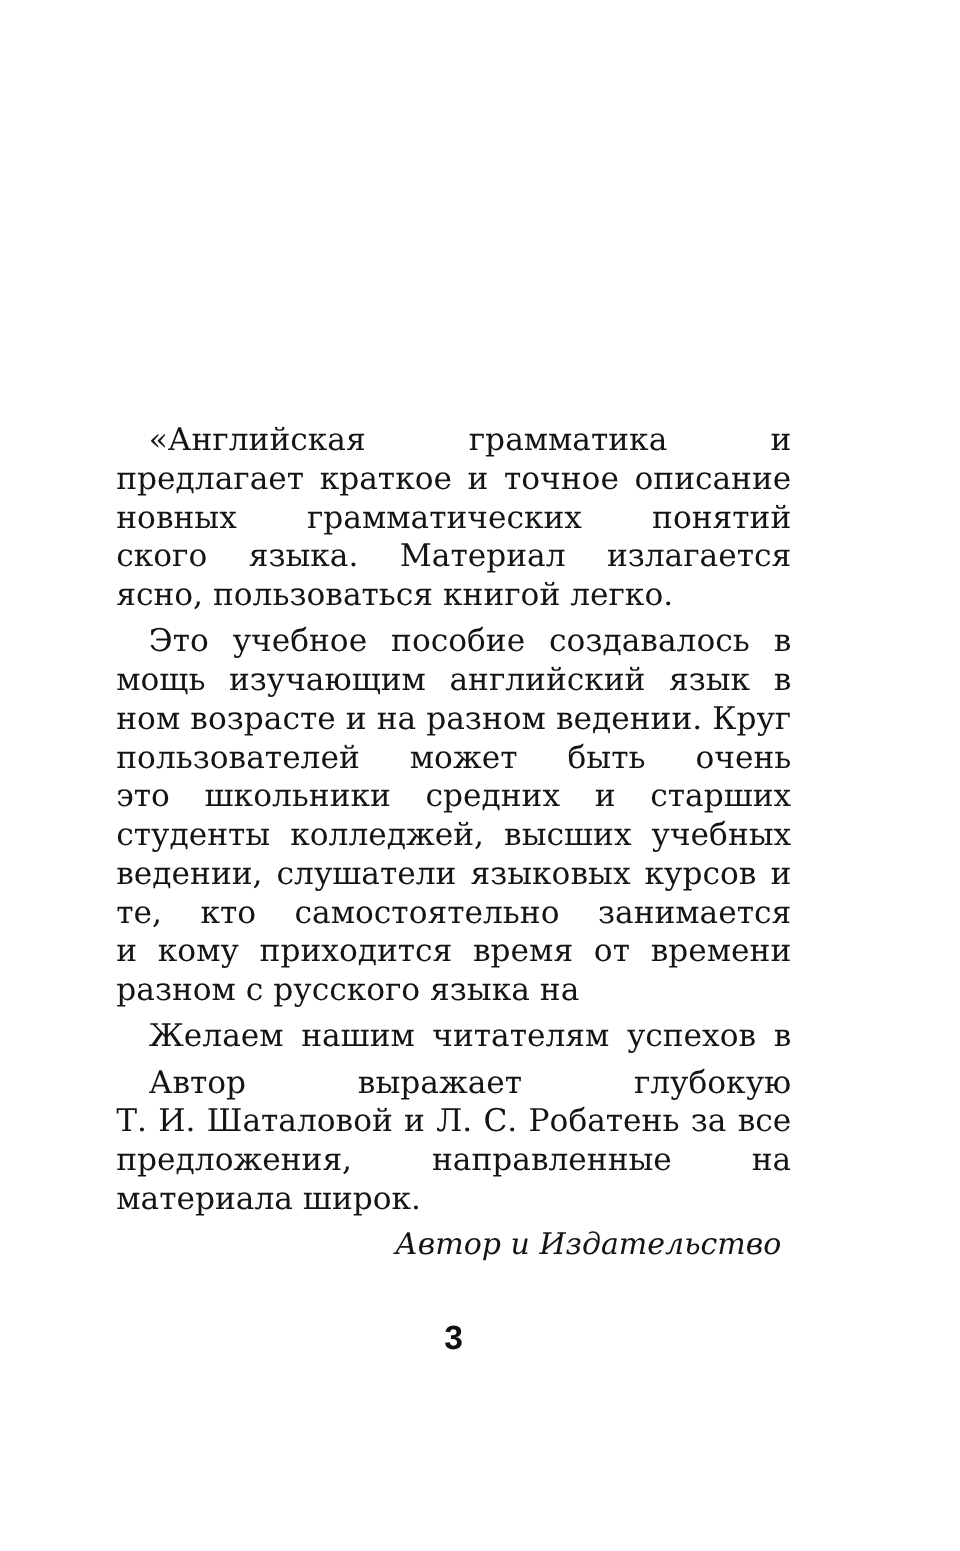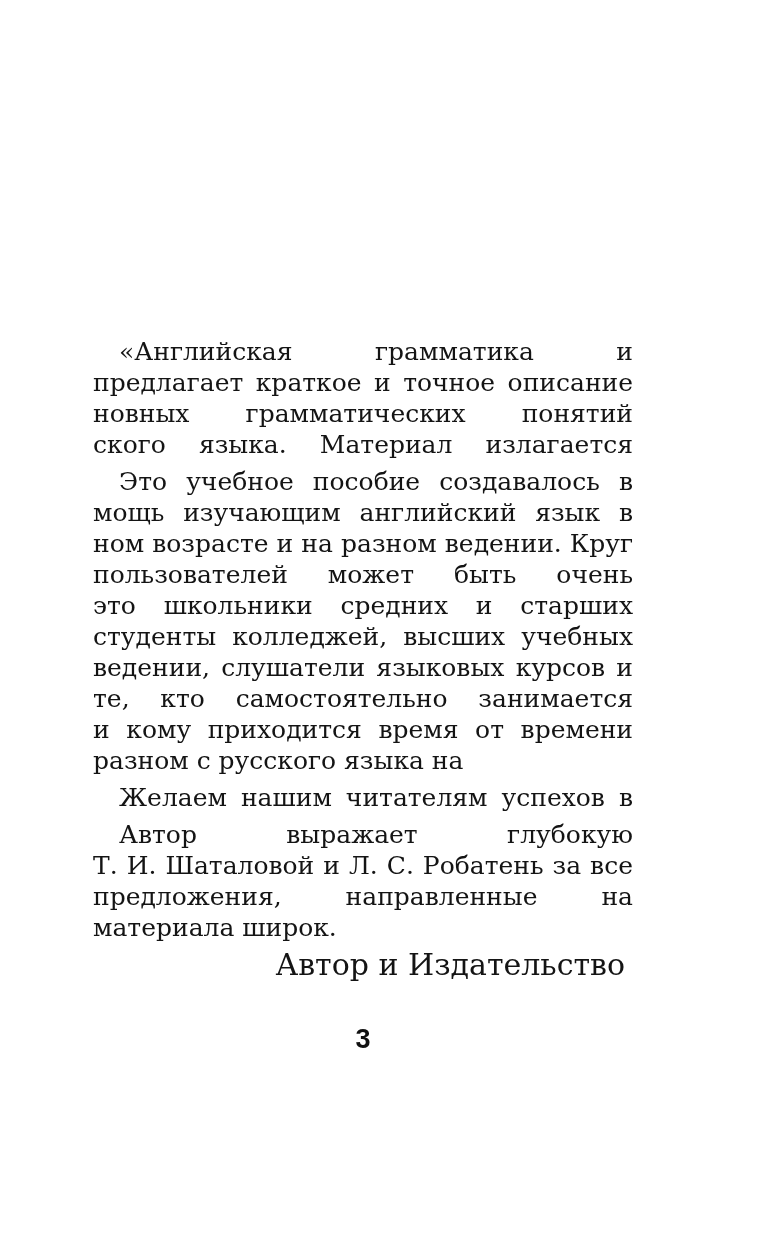--- a/index.html
+++ b/index.html
@@ -38,22 +38,23 @@
   .line.first {
     text-indent: 26px;
   }
   .line.last {
     text-align: left;
     text-align-last: left;
   }
   .signature {
     margin-top: 4px;
     text-align: right;
+    font-style: italic;
     padding-right: 8px;
-    font-size: 30px;
+    font-size: 24px;
     line-height: 31px;
   }
   .page-number {
     margin-top: 46px;
     text-align: center;
     font-family: "Liberation Sans", "DejaVu Sans", sans-serif;
     font-weight: bold;
     font-size: 27px;
     line-height: 27px;
     color: #111111;
@@ -63,20 +64,21 @@
 <body>
 
 <div class="page">
   <div class="text-block">
 
     <div class="paragraph">
       <div class="line first">«Английская грамматика и пунктуация»</div>
       <div class="line">предлагает краткое и точное описание ос-</div>
       <div class="line">новных грамматических понятий англий-</div>
       <div class="line">ского языка. Материал излагается просто и</div>
+      <div class="line last">ясно, пользоваться книгой легко.</div>
     </div>
 
     <div class="paragraph">
       <div class="line first">Это учебное пособие создавалось в по-</div>
       <div class="line">мощь изучающим английский язык в раз-</div>
       <div class="line">ном возрасте и на разном ведении. Круг</div>
       <div class="line">пользователей может быть очень широк:</div>
       <div class="line">это школьники средних и старших классов,</div>
       <div class="line">студенты колледжей, высших учебных за-</div>
       <div class="line">ведении, слушатели языковых курсов и все</div>

